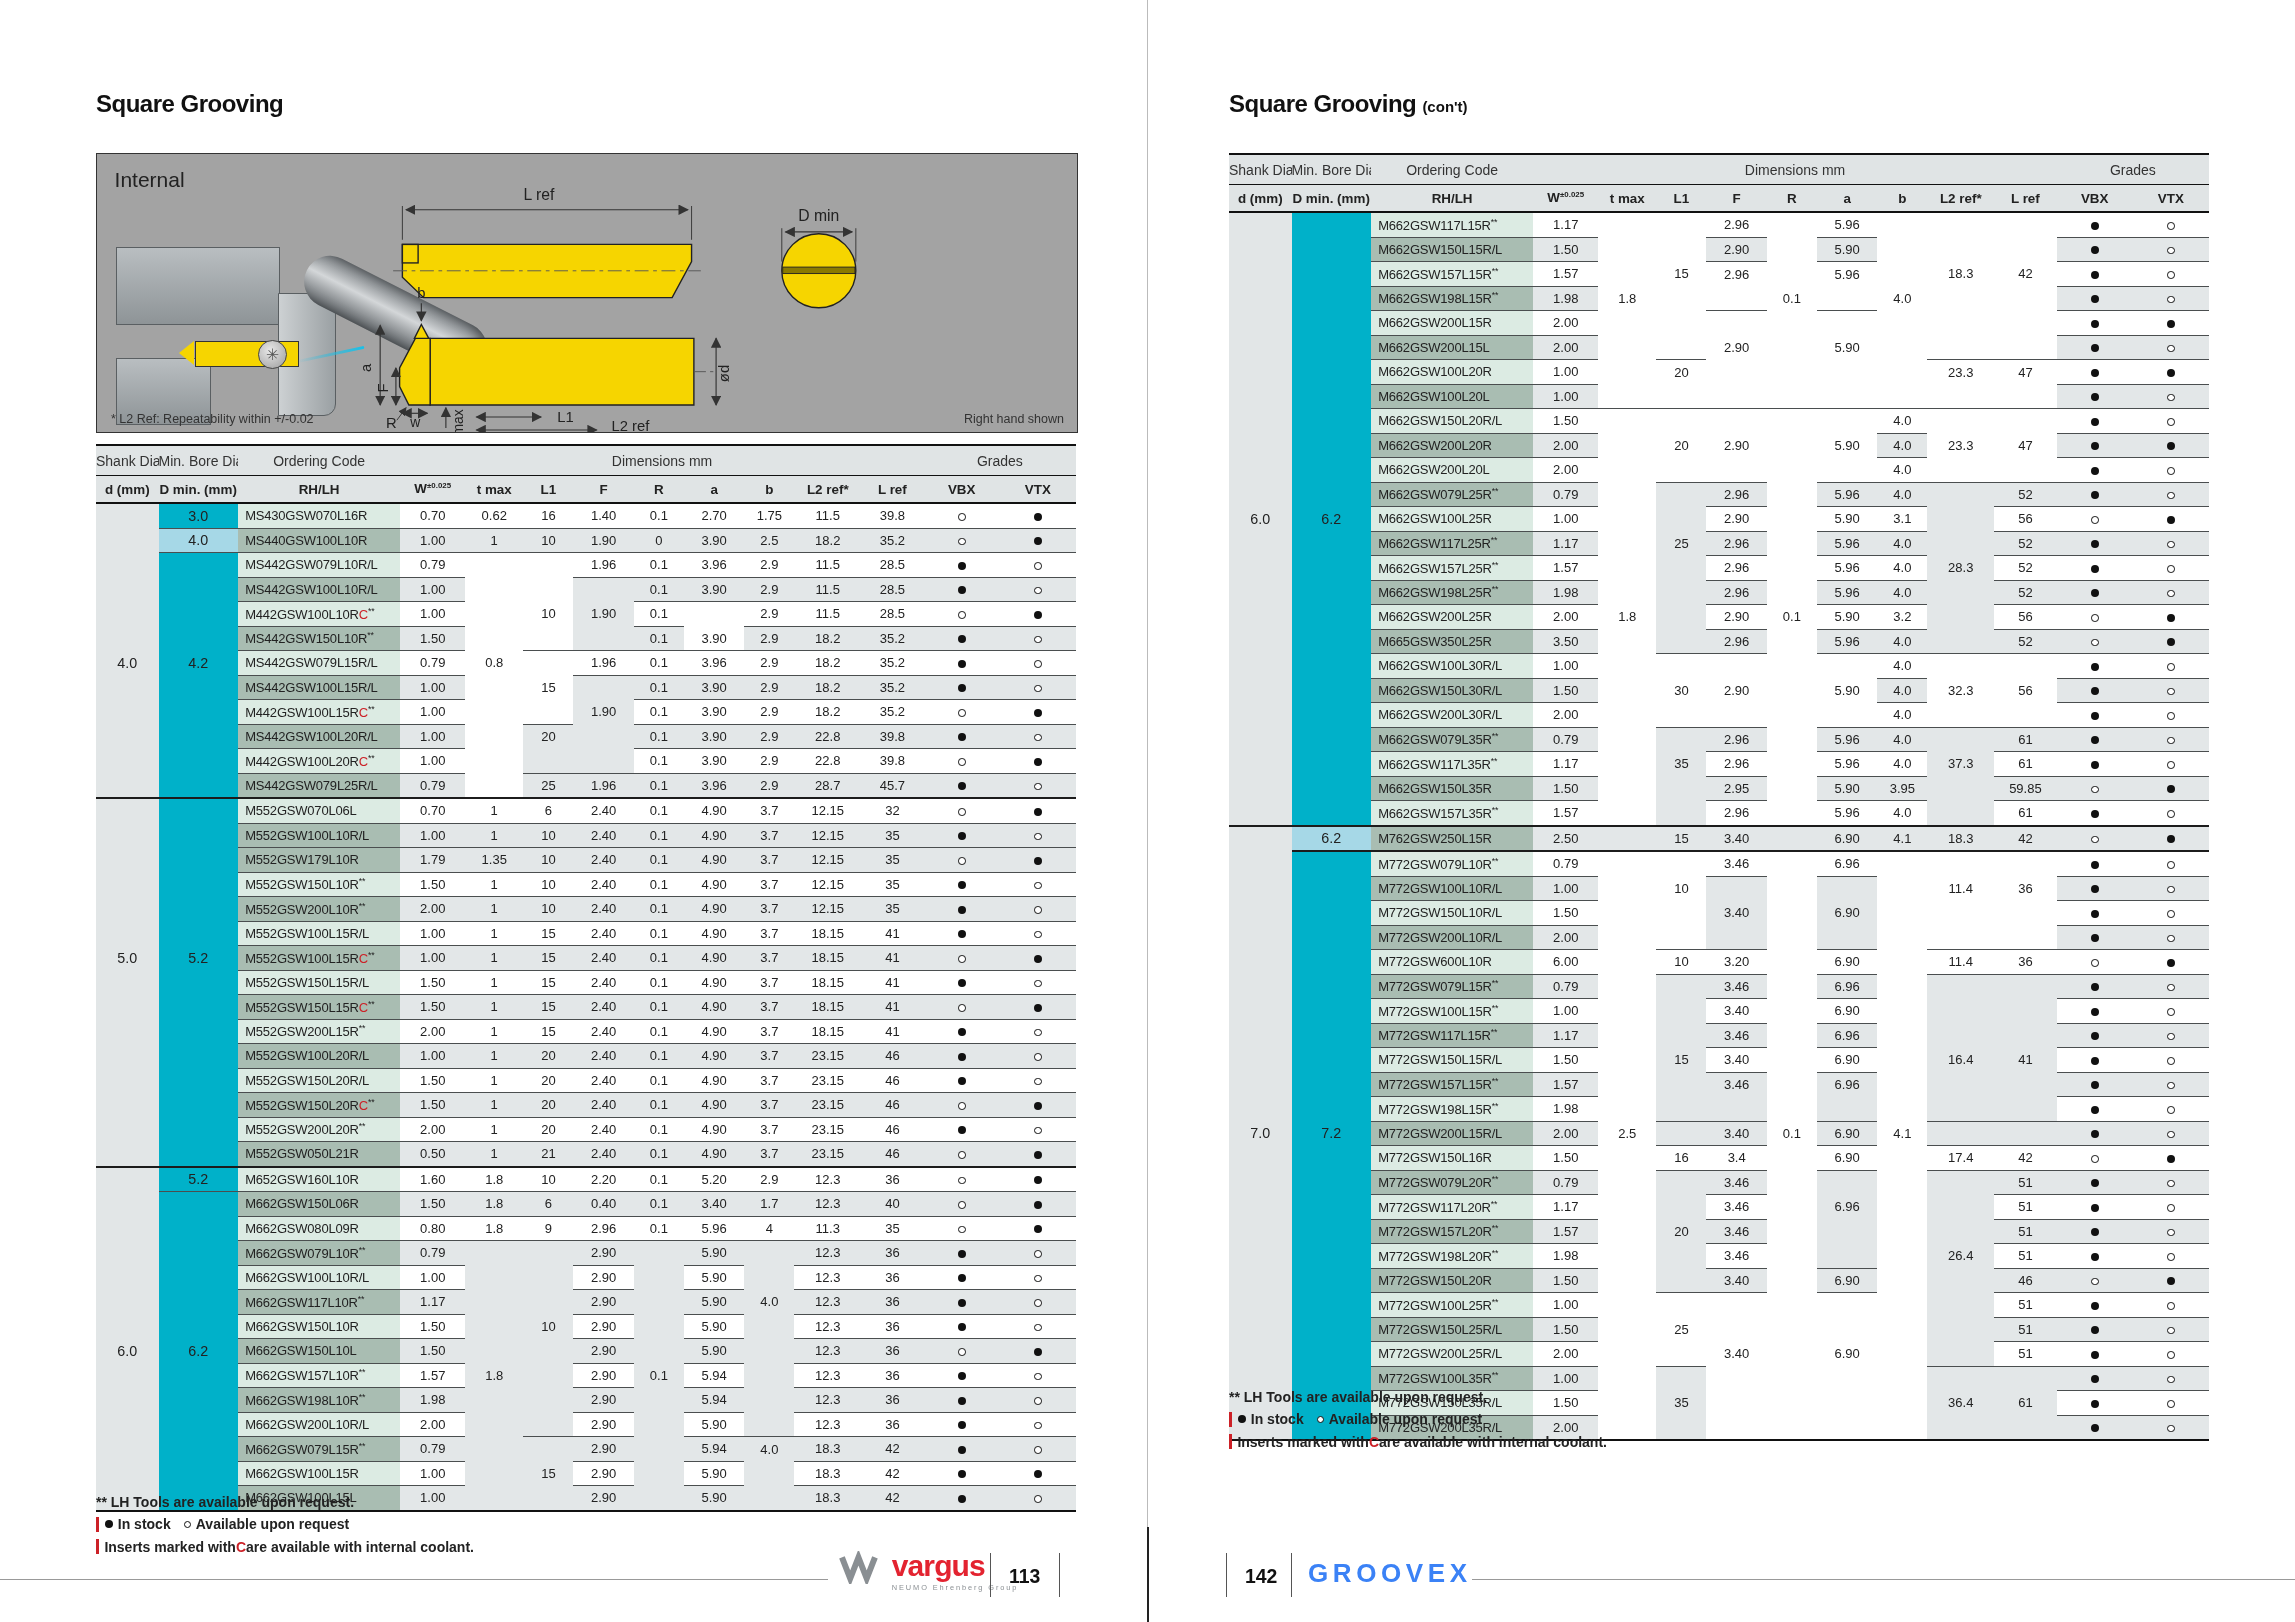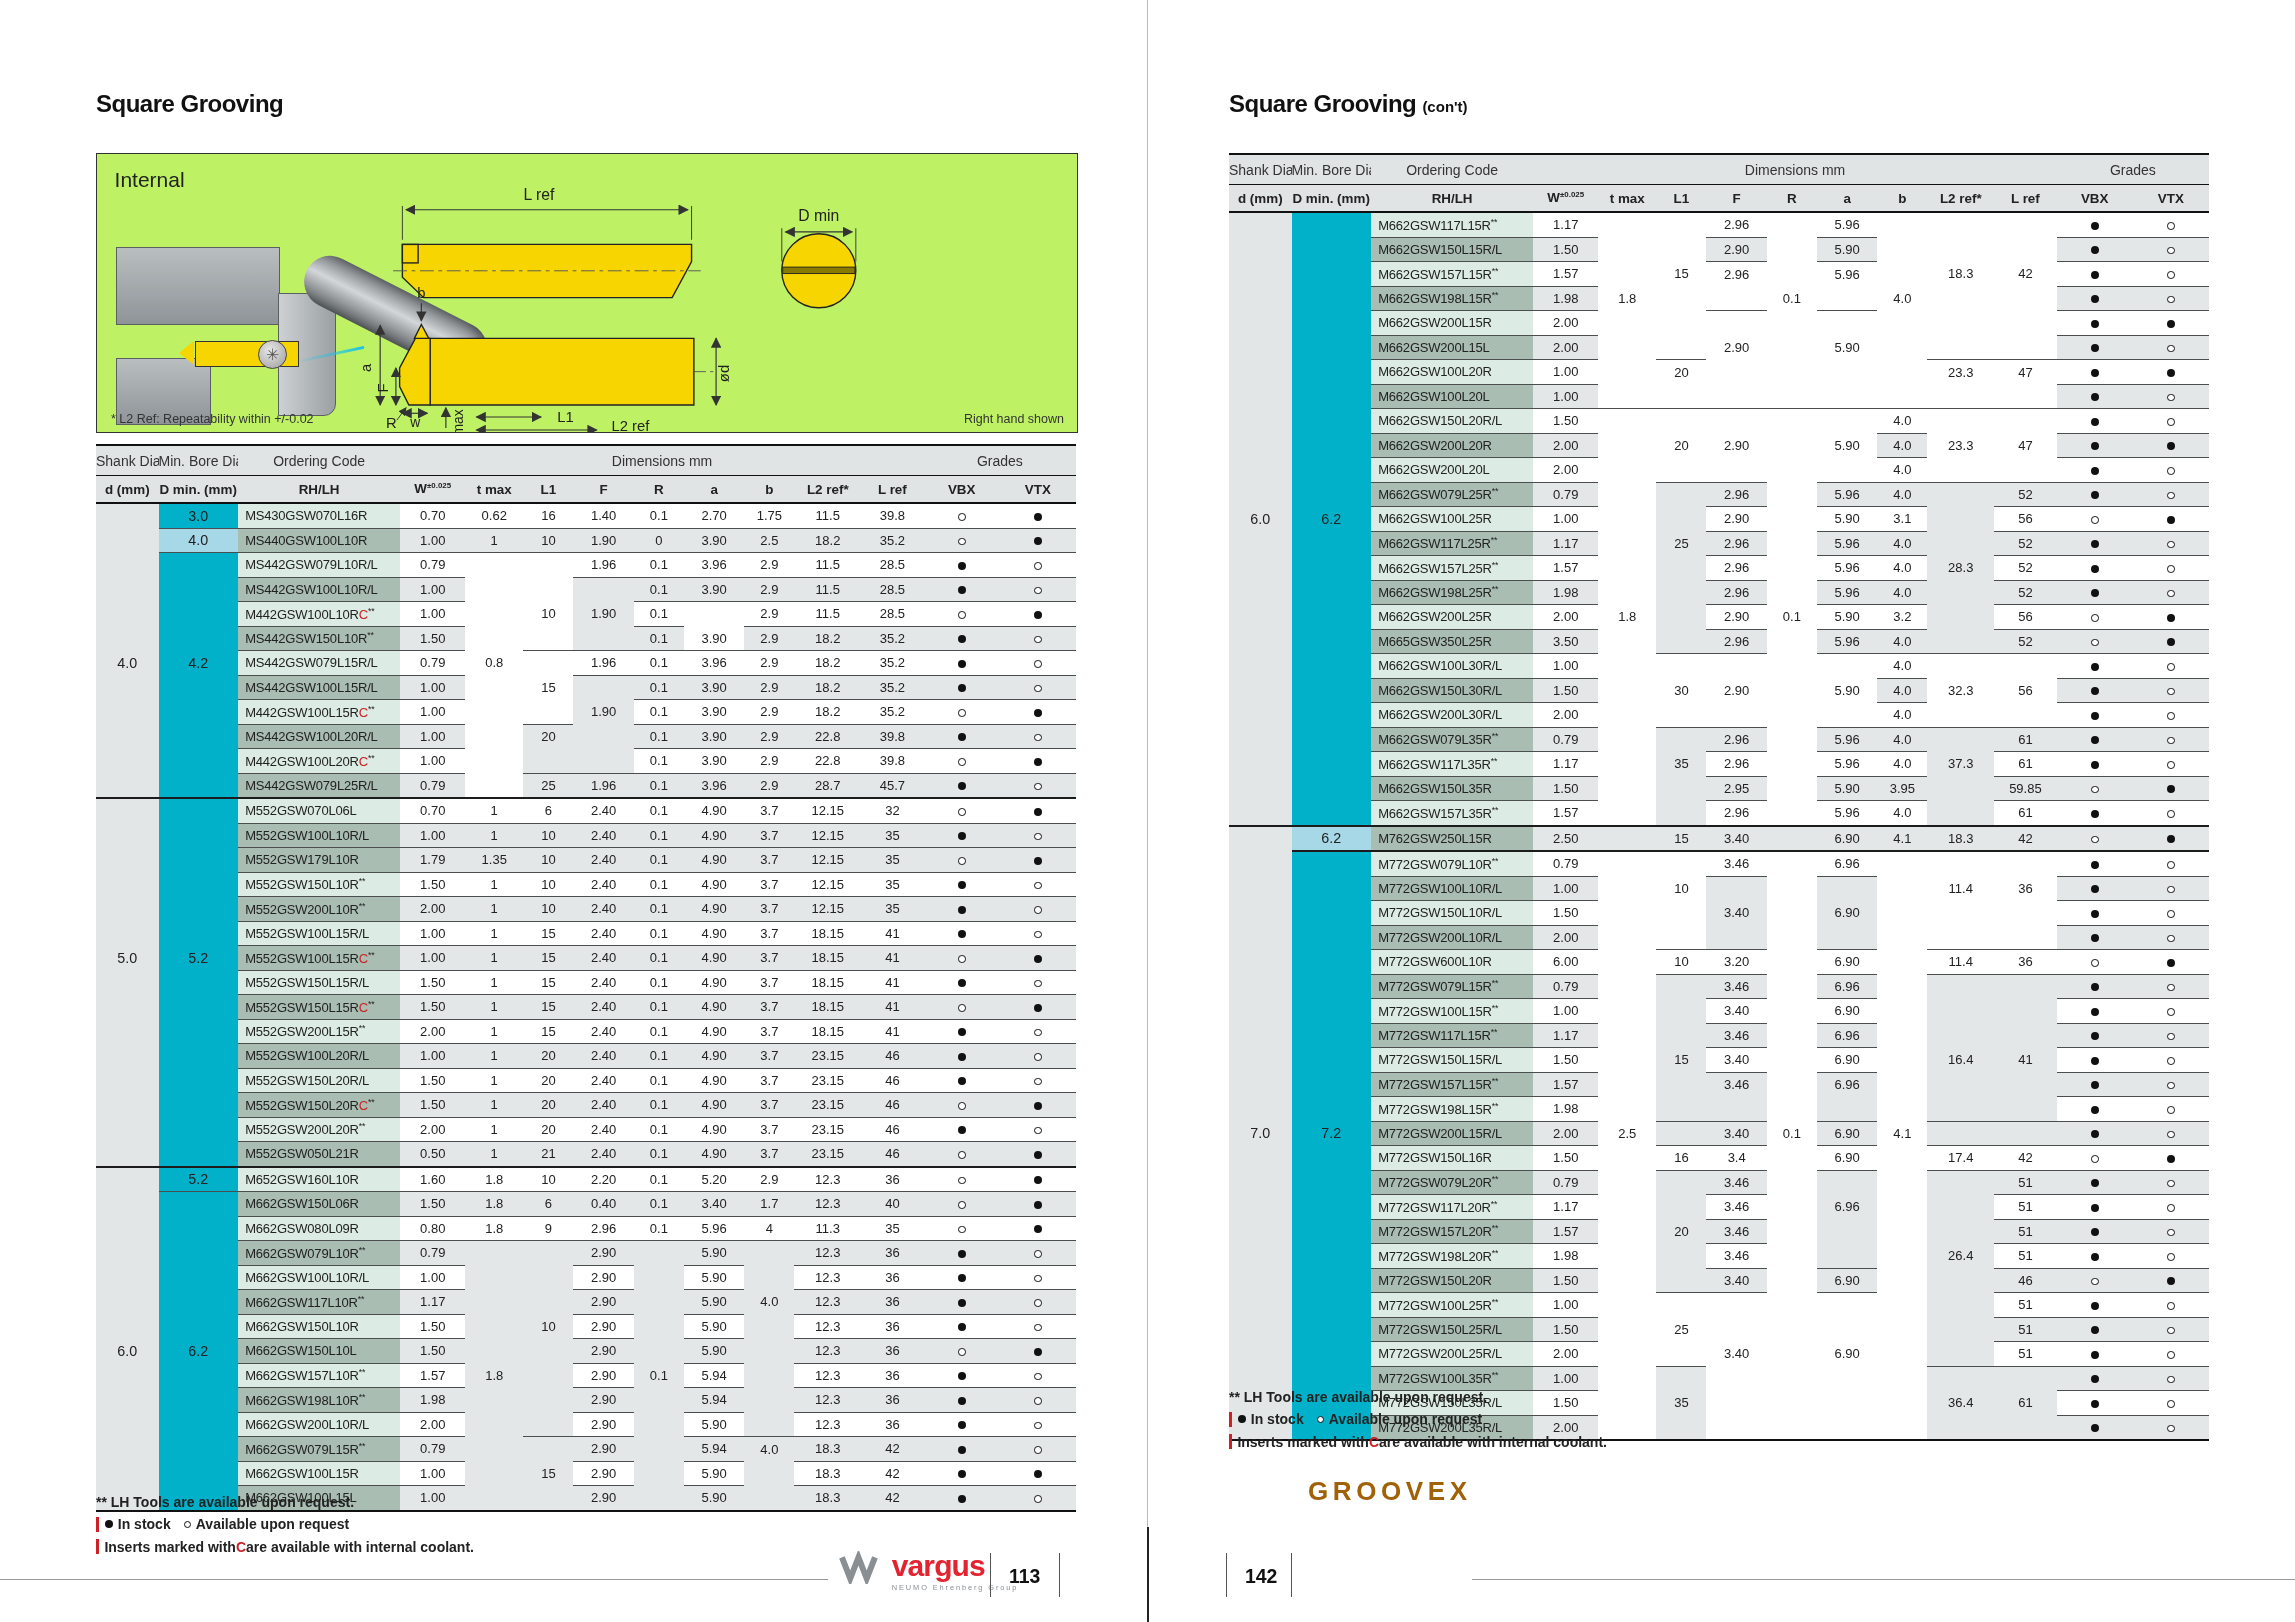--- a/index.html
+++ b/index.html
@@ -7,21 +7,21 @@
        font-family:"Liberation Sans",sans-serif;color:#222;overflow:hidden;}
   .page{position:absolute;top:0;width:1148px;height:1623px;}
   #page-left{left:0;} #page-right{left:1148px;}
   .gutter{position:absolute;left:1147px;top:0;width:0.9px;height:1623px;background:#bbb;}
   .gutter-dark{position:absolute;left:1147px;top:1527px;width:1.9px;height:96px;background:#222;}
 
   .title{position:absolute;font-size:24px;font-weight:800;letter-spacing:-0.5px;color:#111;}
   .title .suffix{font-size:15px;font-weight:600;letter-spacing:0;}
 
   
-  .diagram{position:absolute;left:96px;top:153px;width:980px;height:278px;border:1.4px solid #333;background:#bef264;}
+  .diagram{position:absolute;left:96px;top:153px;width:980px;height:278px;border:1.4px solid #333;background:#a3a3a3;}
   .internal-label{position:absolute;left:17.6px;top:14px;font-size:21px;font-weight:500;color:#222;}
   .wp-block{position:absolute;background:linear-gradient(180deg,#b9bec1,#8e9497);border:0.9px solid #5a5f62;}
   .wp-collar{position:absolute;background:linear-gradient(90deg,#cdd1d3,#9aa0a3);border:0.9px solid #5a5f62;border-radius:0 12px 12px 0;}
   .insert-body{position:absolute;background:#f6d500;border:1.4px solid #333;}
   .insert-tip{position:absolute;width:0;height:0;border-top:12px solid transparent;border-bottom:12px solid transparent;border-right:15.7px solid #f6d500;}
   .screw{position:absolute;width:27px;height:27px;border-radius:50%;background:radial-gradient(circle at 40% 35%,#e8e8e8,#9c9c9c);border:1.4px solid #444;text-align:center;line-height:27px;font-size:15.7px;color:#555;}
   .bar3d{position:absolute;width:199px;height:52px;border-radius:26px;background:linear-gradient(180deg,#6f7478,#d4d7d9 45%,#5d6266);transform:rotate(27deg);transform-origin:left center;box-shadow:inset -8.3px 0 11px rgba(0,0,0,.35);}
   .coolant{position:absolute;width:69px;height:3.2px;background:linear-gradient(90deg,rgba(0,180,220,0),#18c0e8);transform:rotate(-12deg);border-radius:1.9px;}
   .diag-note{position:absolute;font-size:12.5px;color:#333;}
   .diag-hand{position:absolute;font-size:12.5px;color:#333;right:13px;}
@@ -58,21 +58,21 @@
   .notes .dot{margin:0 4.6px 0 0.9px;}
   .gap{display:inline-block;width:12px;}
 
   
   .footrule{position:absolute;height:0.9px;background:#999;top:1579px;}
   .fbar{position:absolute;top:1553px;width:1.4px;height:44px;background:#555;}
   .pageno{position:absolute;top:1565px;font-size:19.4px;font-weight:600;color:#111;}
   .vargus{position:absolute;top:1551px;display:flex;align-items:flex-start;}
   .vargus .word{color:#e32330;font-size:30px;font-weight:800;letter-spacing:-0.9px;line-height:30px;}
   .vargus .sub{font-size:7.4px;color:#8a8f93;letter-spacing:1.9px;margin-top:1.9px;}
-  .groovex{position:absolute;top:1476px;color:#a16207;font-size:26px;font-weight:800;letter-spacing:4.6px;}
+  .groovex{position:absolute;top:1558px;color:#3b82f6;font-size:26px;font-weight:800;letter-spacing:4.6px;}
 </style>
 </head>
 <body>
 
 <div class="page" id="page-left">
   <div class="title" style="left:96px;top:90px;">Square Grooving</div>
 
   <div class="diagram">
     <div class="internal-label">Internal</div>
 

